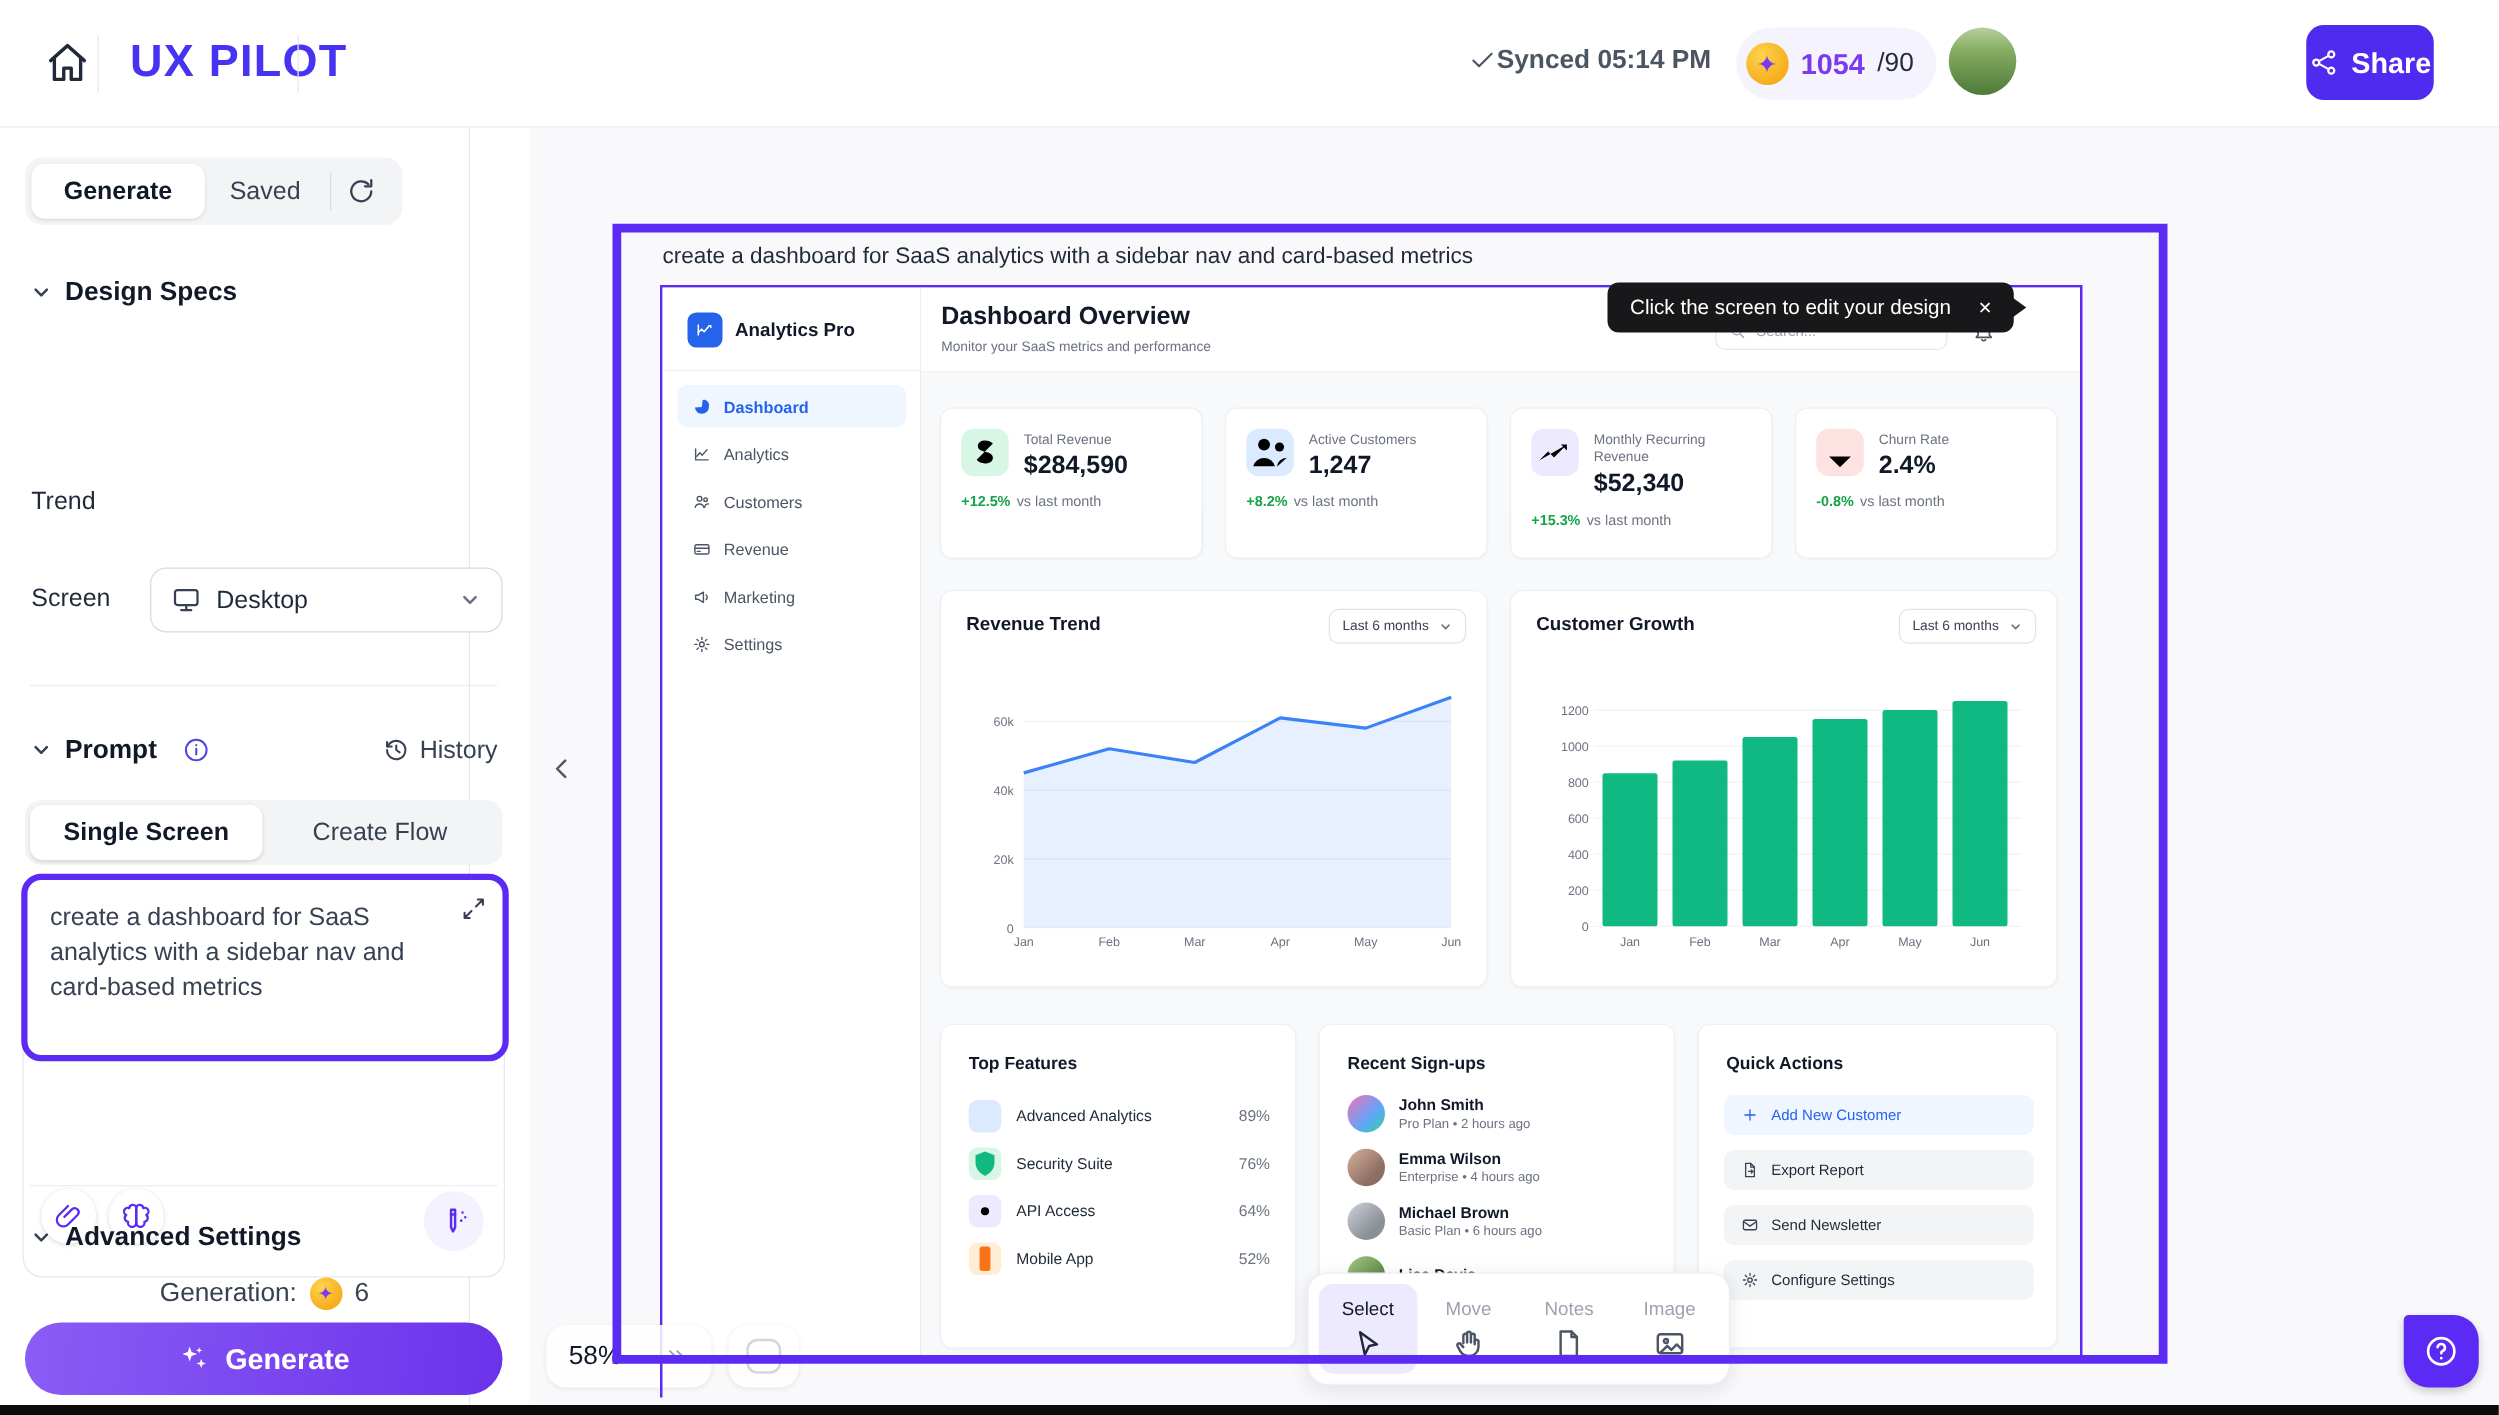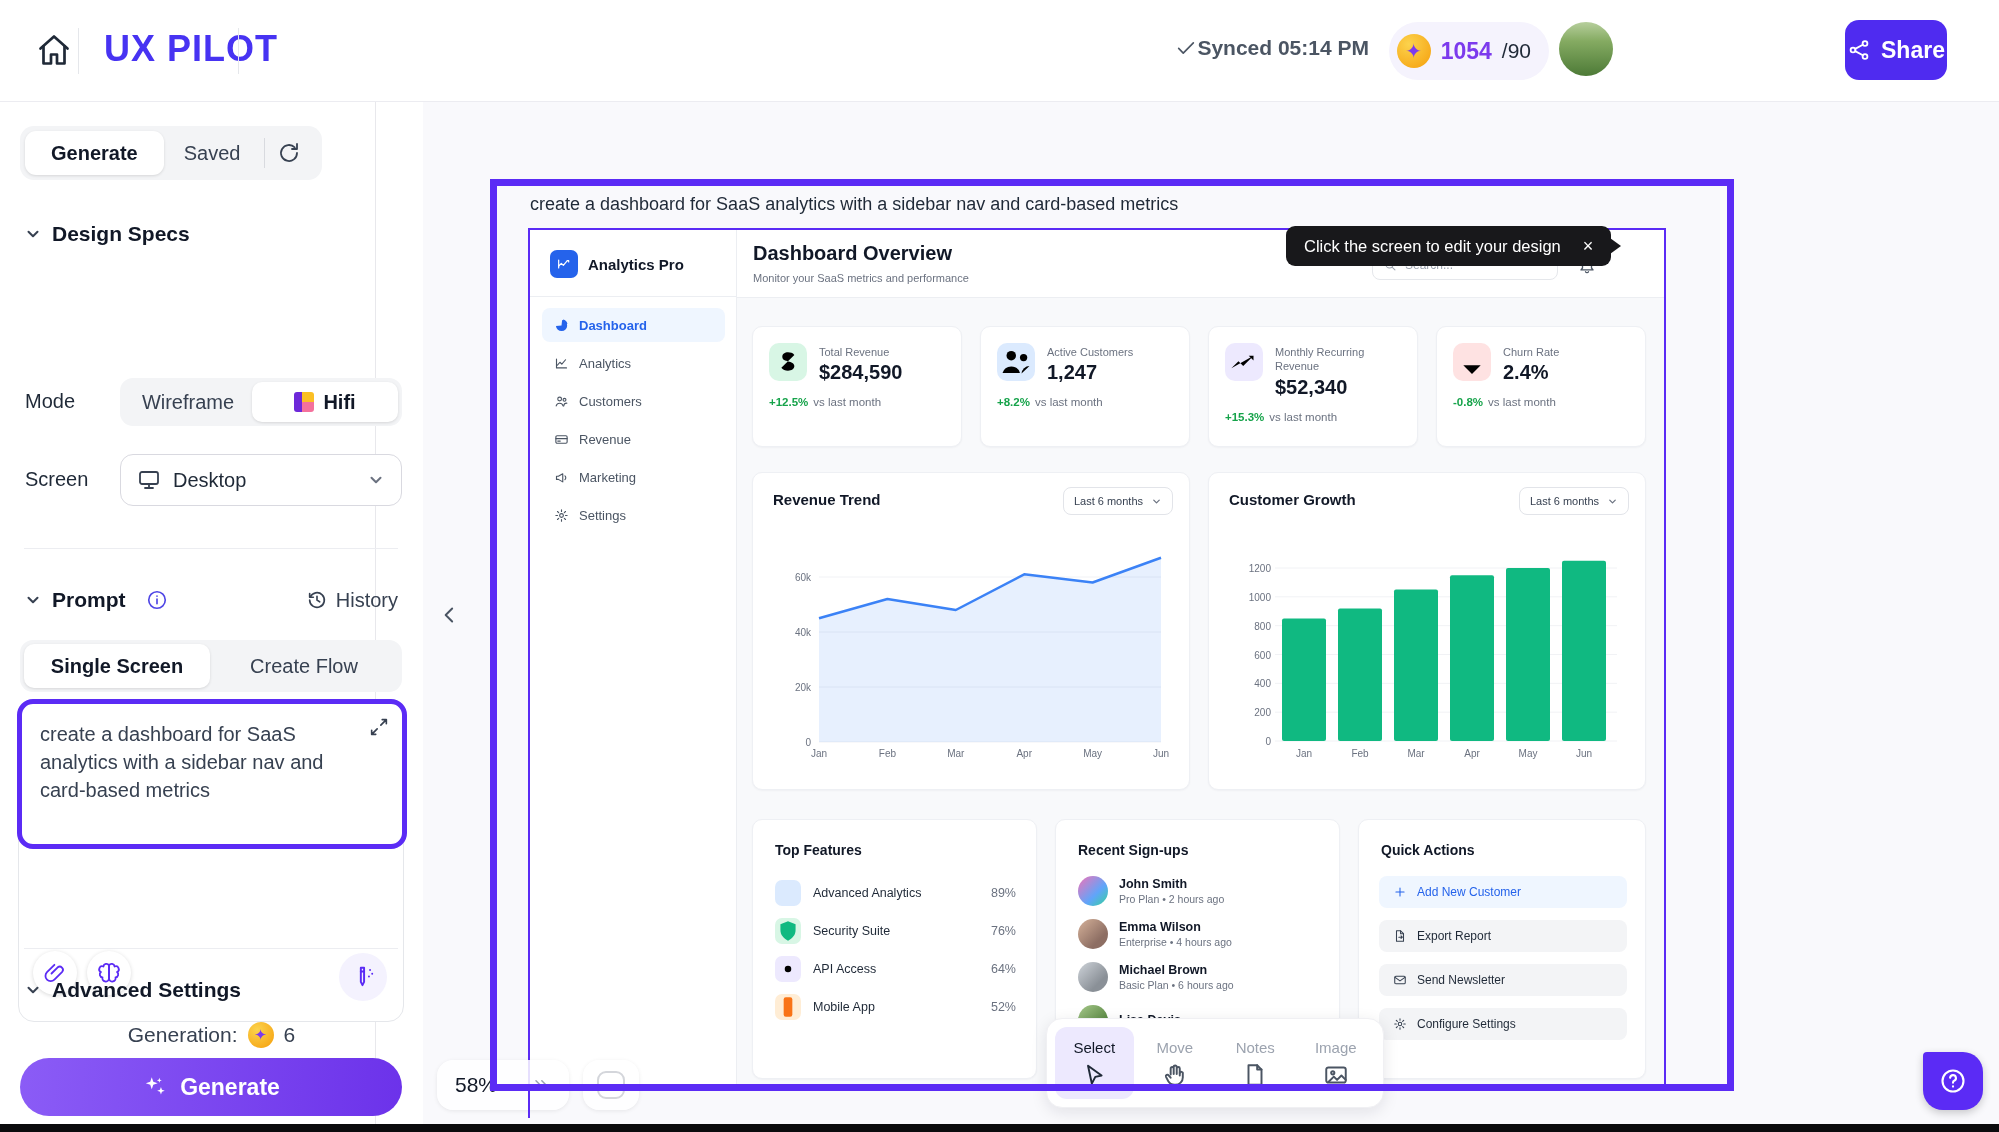--- a/index.html
+++ b/index.html
@@ -266,32 +266,21 @@
 
   <div class="sect-head" id="design-specs-head">
     <span class="chev icn">
       <svg viewBox="0 0 16 16">
           <path d="M4 6l4 4 4-4"></path>
         </svg>
       </span>
     <span>Design Specs</span>
   </div>
 
-  <span class="spec-label" style="top:288px">Mode</span>
-  <div id="mode-seg">
-    <div class="seg-wireframe">Wireframe</div>
-    <div class="seg-hifi">
-      <span class="hifi-logo">
-          <i></i>
-          <i></i>
-          <i></i>
-        </span>
-      <span>Hifi</span>
-    </div>
-  </div>
+  <span class="spec-label" style="top:288px">Trend</span>
 
   <span class="spec-label" style="top:366px">Screen</span>
   <div id="screen-dd">
     <span class="icn">
       <svg viewBox="0 0 24 24">
           <rect x="3" y="4" width="18" height="12" rx="2"></rect>
           <path d="M8 20h8M12 16v4"></path>
         </svg>
       </span>
     <span class="val">Desktop</span>

